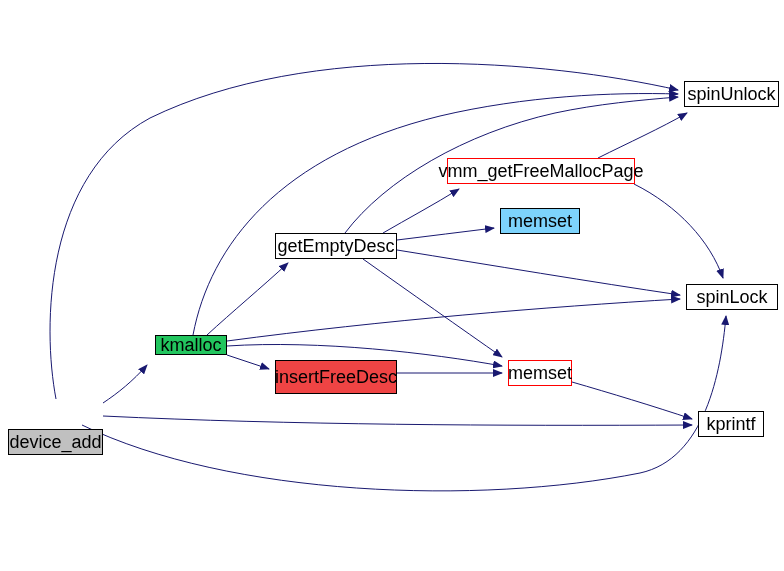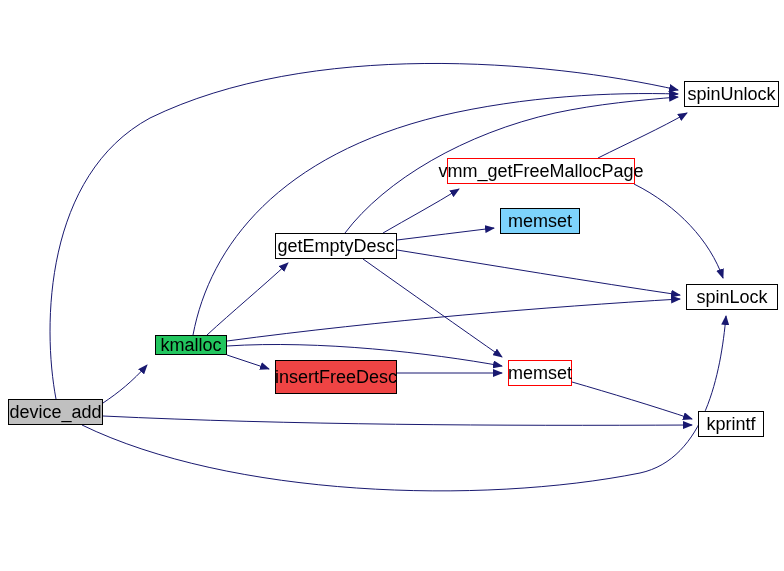--- a/index.html
+++ b/index.html
@@ -19,21 +19,21 @@
     background: #ffffff;
     display: flex;
     align-items: center;
     justify-content: center;
     font-size: 18px;
     line-height: 1;
     color: #000000;
     white-space: nowrap;
     cursor: pointer;
   }
-  .node.root { cursor: default; }
+  .node.root { cursor: default; margin-top: 30px; }
 </style>
 </head>
 <body>
 
 <div class="canvas">
   <svg id="edges-layer" width="784" height="571" viewBox="0 0 784 571">
     <defs>
       <marker id="arrow" markerWidth="10" markerHeight="8" refX="9" refY="4" orient="auto" markerUnits="userSpaceOnUse">
         <path d="M0,0 L10,4 L0,8 z" fill="#191970"></path>
       </marker>

